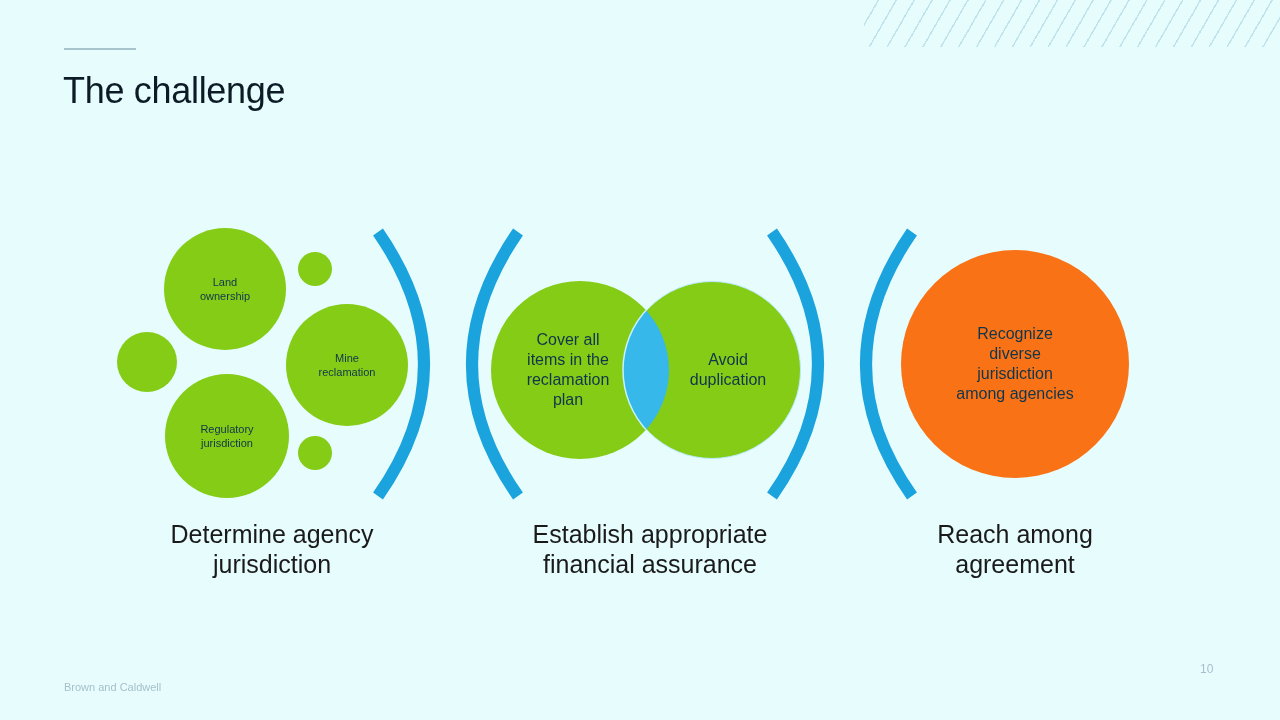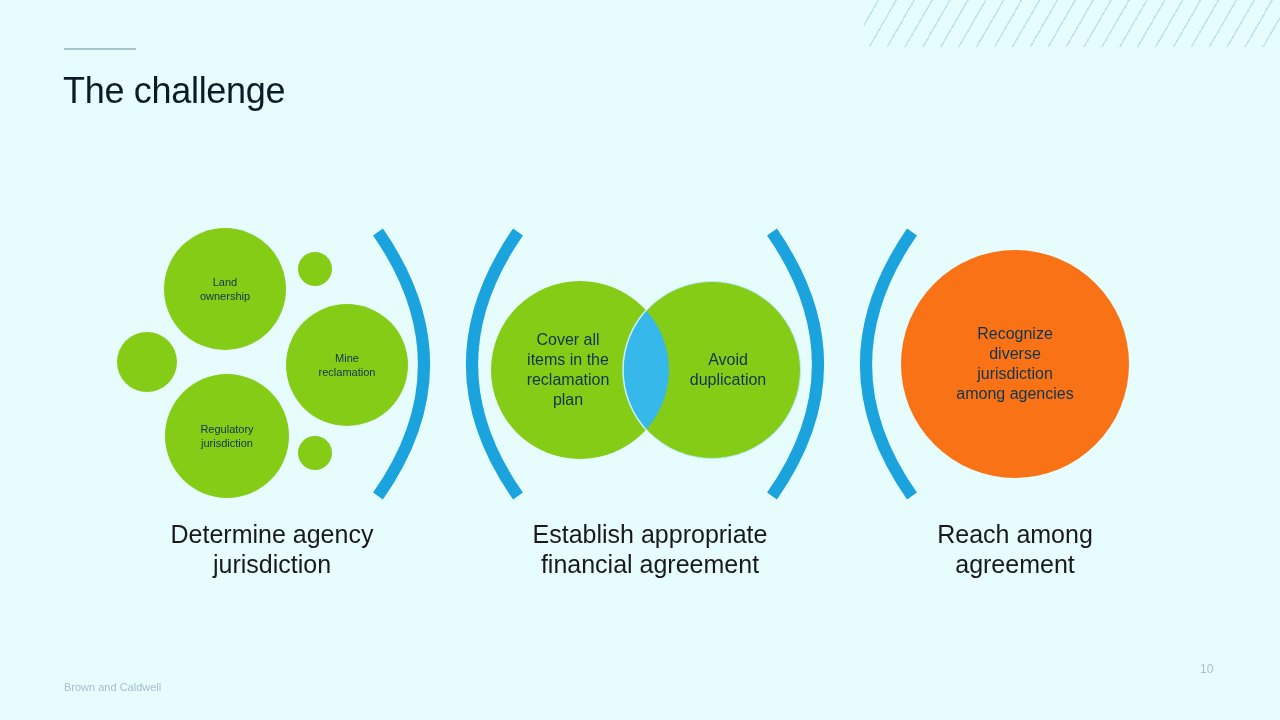--- a/index.html
+++ b/index.html
@@ -101,21 +101,21 @@
       <defs>
         <clipPath id="clipL">
             <circle cx="580" cy="370" r="89"></circle>
           </clipPath>
       </defs>
       <circle cx="712" cy="370" r="89" fill="#36b8ea" clip-path="url(#clipL)"></circle>
       <circle cx="712" cy="370" r="89" fill="none" stroke="#c6f2fd" stroke-width="1.5" clip-path="url(#clipL)"></circle>
     </svg>
 
     <div class="caption" style="left:500px;top:519px;width:300px;">
-      <span>Establish appropriate</span><br><span>financial agreement</span>
+      <span>Establish appropriate</span><br><span>financial assurance</span>
     </div>
   </div>
 
   <div>
     <div class="circle c-dark c-mid-text" style="left:901px;top:250px;width:228px;height:228px;">
       <div>
         <span>Recognize</span><br>
         <span>diverse</span><br>
         <span>jurisdiction</span><br>
         <span>among agencies</span>

